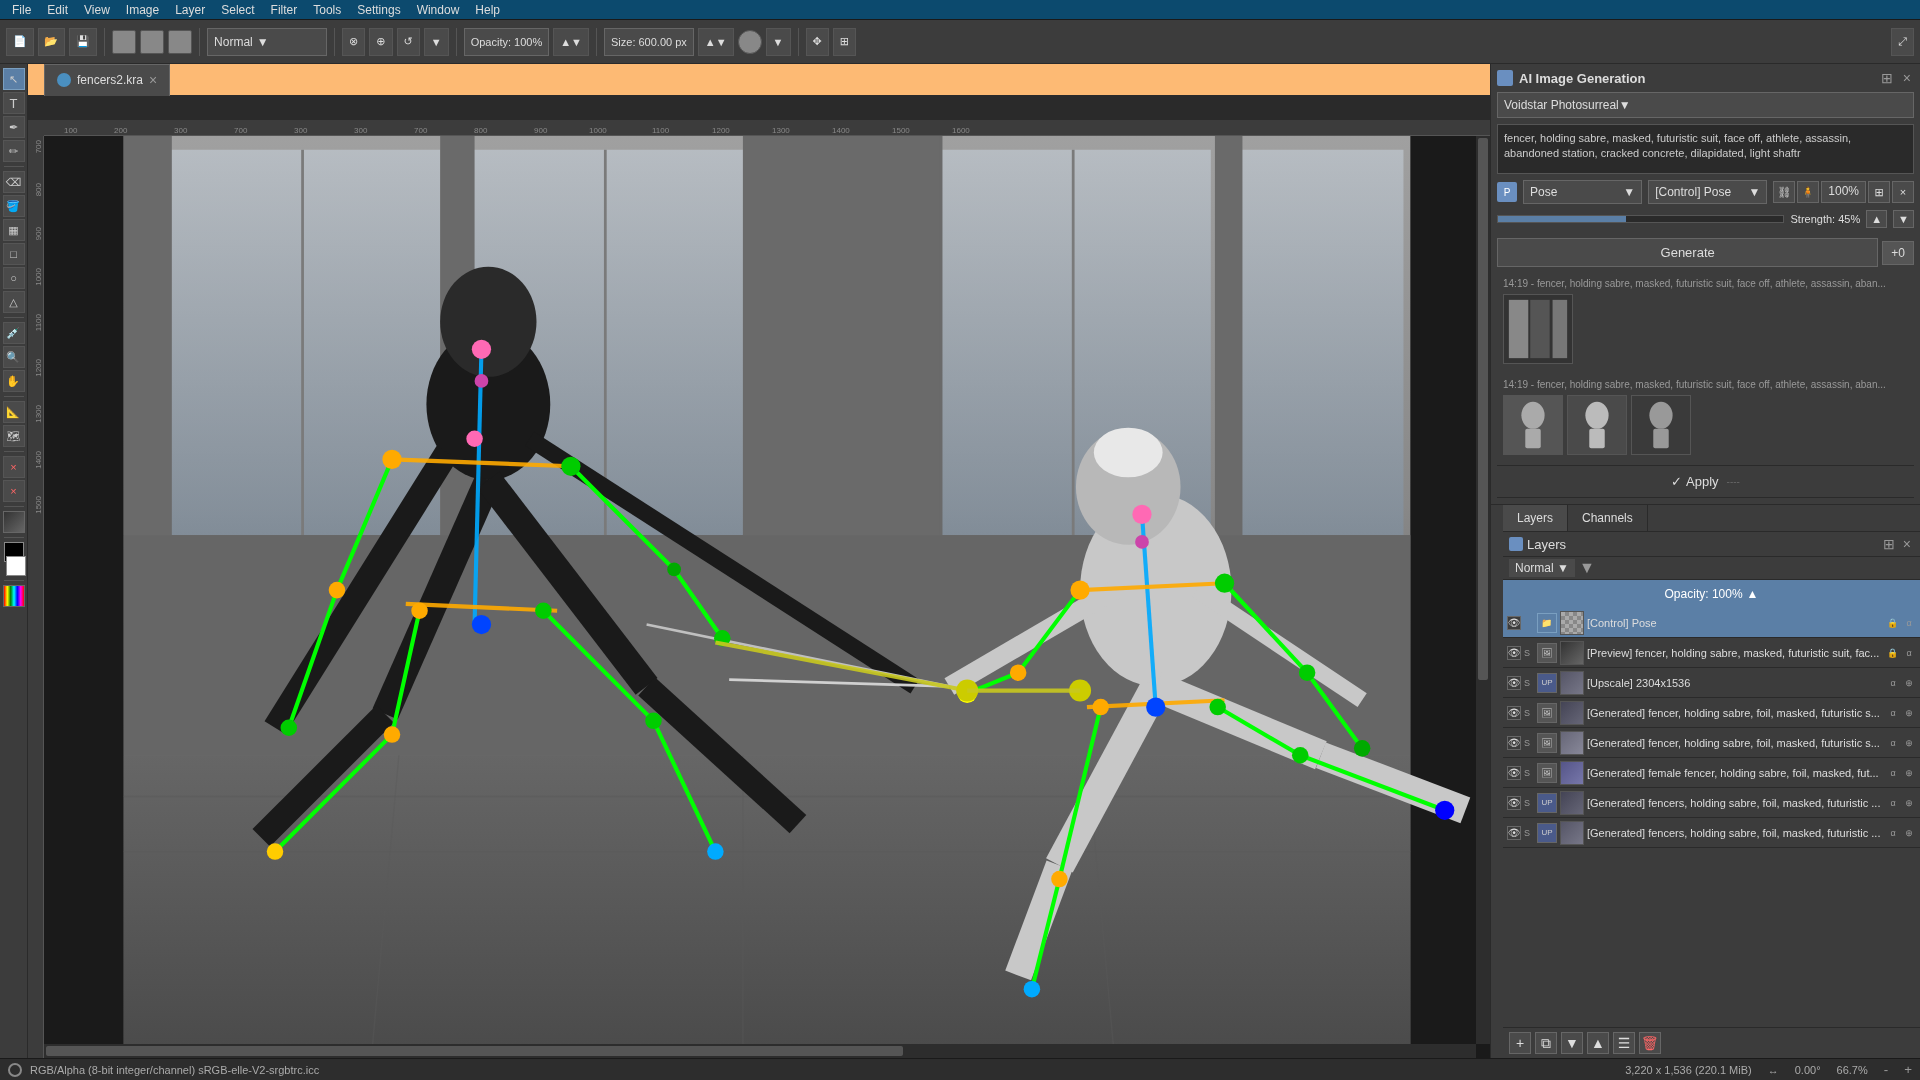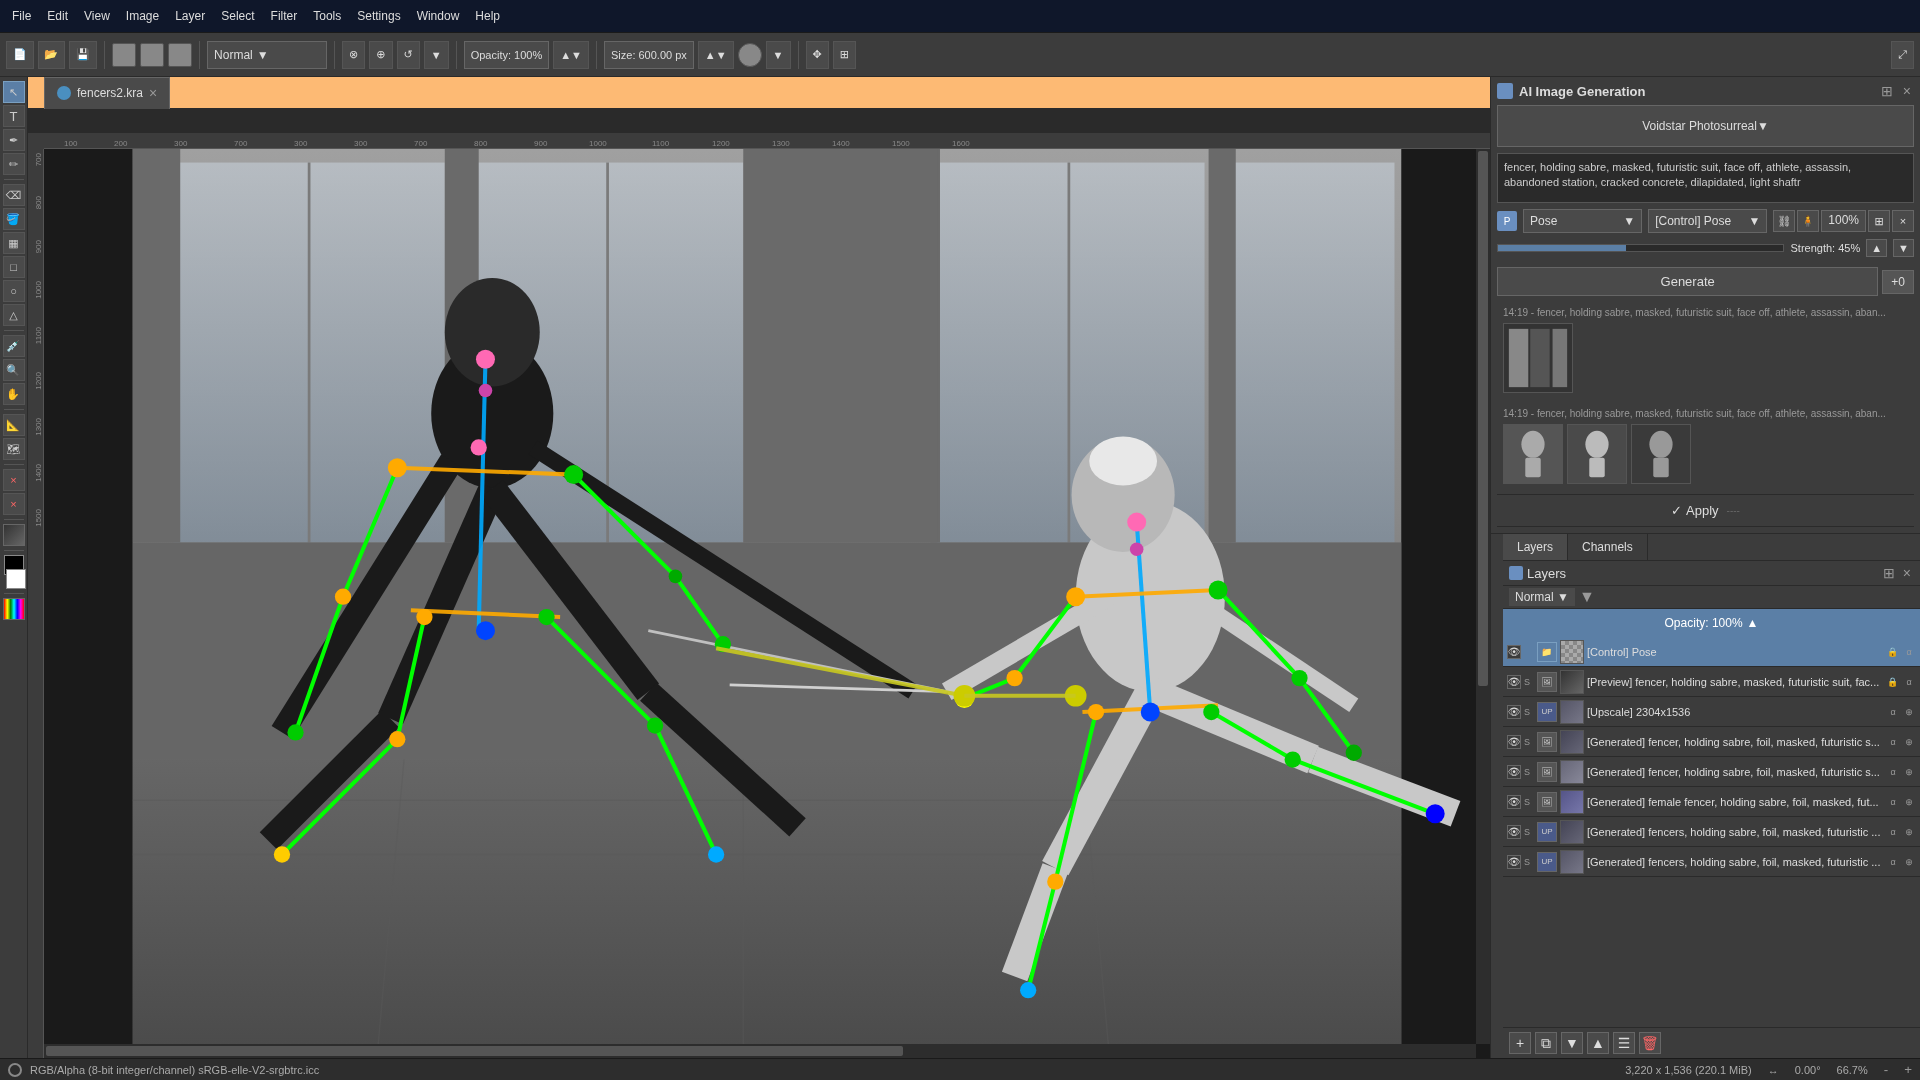--- a/index.html
+++ b/index.html
@@ -1,19 +1,19 @@
 <!DOCTYPE html>
 <html><head>
   <meta charset="utf-8">
   <style>
     * { box-sizing: border-box; margin: 0; padding: 0; }
     body { background: #3c3c3c; font-family: 'Segoe UI', Arial, sans-serif; font-size: 12px; color: #ddd; overflow: hidden; width: 1920px; height: 1080px; display: flex; flex-direction: column; }
 
     
-    .menubar { background: #0f172a; height: 33px; display: flex; align-items: center; padding: 0 4px; border-bottom: 1px solid #1a1a1a; flex-shrink: 0; }
+    .menubar { background: #0c4a6e; height: 20px; display: flex; align-items: center; padding: 0 4px; border-bottom: 1px solid #1a1a1a; flex-shrink: 0; }
     .menubar-item { padding: 2px 8px; cursor: pointer; color: #ddd; font-size: 12px; }
 
     
     .toolbar { background: #3c3c3c; height: 44px; display: flex; align-items: center; padding: 0 6px; gap: 4px; border-bottom: 1px solid #2a2a2a; flex-shrink: 0; }
     .toolbar-btn { background: #4a4a4a; border: 1px solid #555; color: #ddd; padding: 3px 6px; cursor: pointer; font-size: 11px; height: 28px; display: flex; align-items: center; }
     .toolbar-separator { width: 1px; height: 28px; background: #555; margin: 0 3px; }
     .toolbar-dropdown { background: #4a4a4a; border: 1px solid #666; color: #ddd; padding: 2px 6px; height: 28px; font-size: 12px; cursor: pointer; display: flex; align-items: center; gap: 4px; }
     .toolbar-input-group { display: flex; align-items: center; gap: 2px; background: #4a4a4a; border: 1px solid #666; height: 28px; padding: 0 6px; }
     .toolbar-input-group span { color: #ddd; font-size: 11px; }
 
@@ -42,21 +42,21 @@
     
     .right-panel { width: 430px; background: #3c3c3c; border-left: 1px solid #2a2a2a; display: flex; flex-direction: column; flex-shrink: 0; overflow: hidden; }
 
     
     .ai-panel { background: #3c3c3c; border-bottom: 1px solid #2a2a2a; padding: 6px; }
     .ai-panel-header { display: flex; align-items: center; justify-content: space-between; margin-bottom: 6px; }
     .ai-panel-title { font-size: 13px; color: #ddd; font-weight: bold; display: flex; align-items: center; gap: 6px; }
     .ai-panel-title .icon { width: 16px; height: 16px; background: #6a8fc0; border-radius: 2px; display: inline-block; }
     .panel-controls { display: flex; gap: 4px; }
     .panel-btn { background: none; border: none; color: #999; cursor: pointer; font-size: 14px; padding: 0 3px; }
-    .model-dropdown { width: 100%; background: #4a4a4a; border: 1px solid #666; color: #ddd; padding: 3px 6px; font-size: 12px; height: 42px; display: flex; align-items: center; justify-content: center; cursor: pointer; margin-bottom: 6px; }
+    .model-dropdown { width: 100%; background: #4a4a4a; border: 1px solid #666; color: #ddd; padding: 3px 6px; font-size: 12px; height: 26px; display: flex; align-items: center; justify-content: flex-start; cursor: pointer; margin-bottom: 6px; }
     .prompt-text { background: #2a2a2a; border: 1px solid #555; color: #ccc; padding: 6px; font-size: 11px; line-height: 1.4; width: 100%; min-height: 50px; }
     .pose-control { display: flex; align-items: center; gap: 6px; margin: 6px 0; }
     .pose-icon { width: 20px; height: 20px; background: #6a8fc0; border-radius: 2px; display: flex; align-items: center; justify-content: center; font-size: 10px; color: white; }
     .pose-dropdown { background: #4a4a4a; border: 1px solid #666; color: #ddd; padding: 2px 6px; font-size: 12px; height: 24px; flex: 1; display: flex; align-items: center; justify-content: space-between; cursor: pointer; }
     .control-pose-dropdown { background: #4a4a4a; border: 1px solid #666; color: #ddd; padding: 2px 6px; font-size: 12px; height: 24px; flex: 1; display: flex; align-items: center; justify-content: space-between; cursor: pointer; }
     .pose-tools { display: flex; gap: 2px; }
     .pose-tool-btn { background: #4a4a4a; border: 1px solid #666; color: #ddd; width: 22px; height: 22px; display: flex; align-items: center; justify-content: center; cursor: pointer; font-size: 11px; }
     .strength-bar-container { display: flex; align-items: center; gap: 6px; margin: 4px 0; }
     .strength-bar-bg { flex: 1; height: 8px; background: #2a2a2a; border: 1px solid #555; position: relative; }
     .strength-bar-fill { height: 100%; background: #5b7fa6; width: 45%; }

